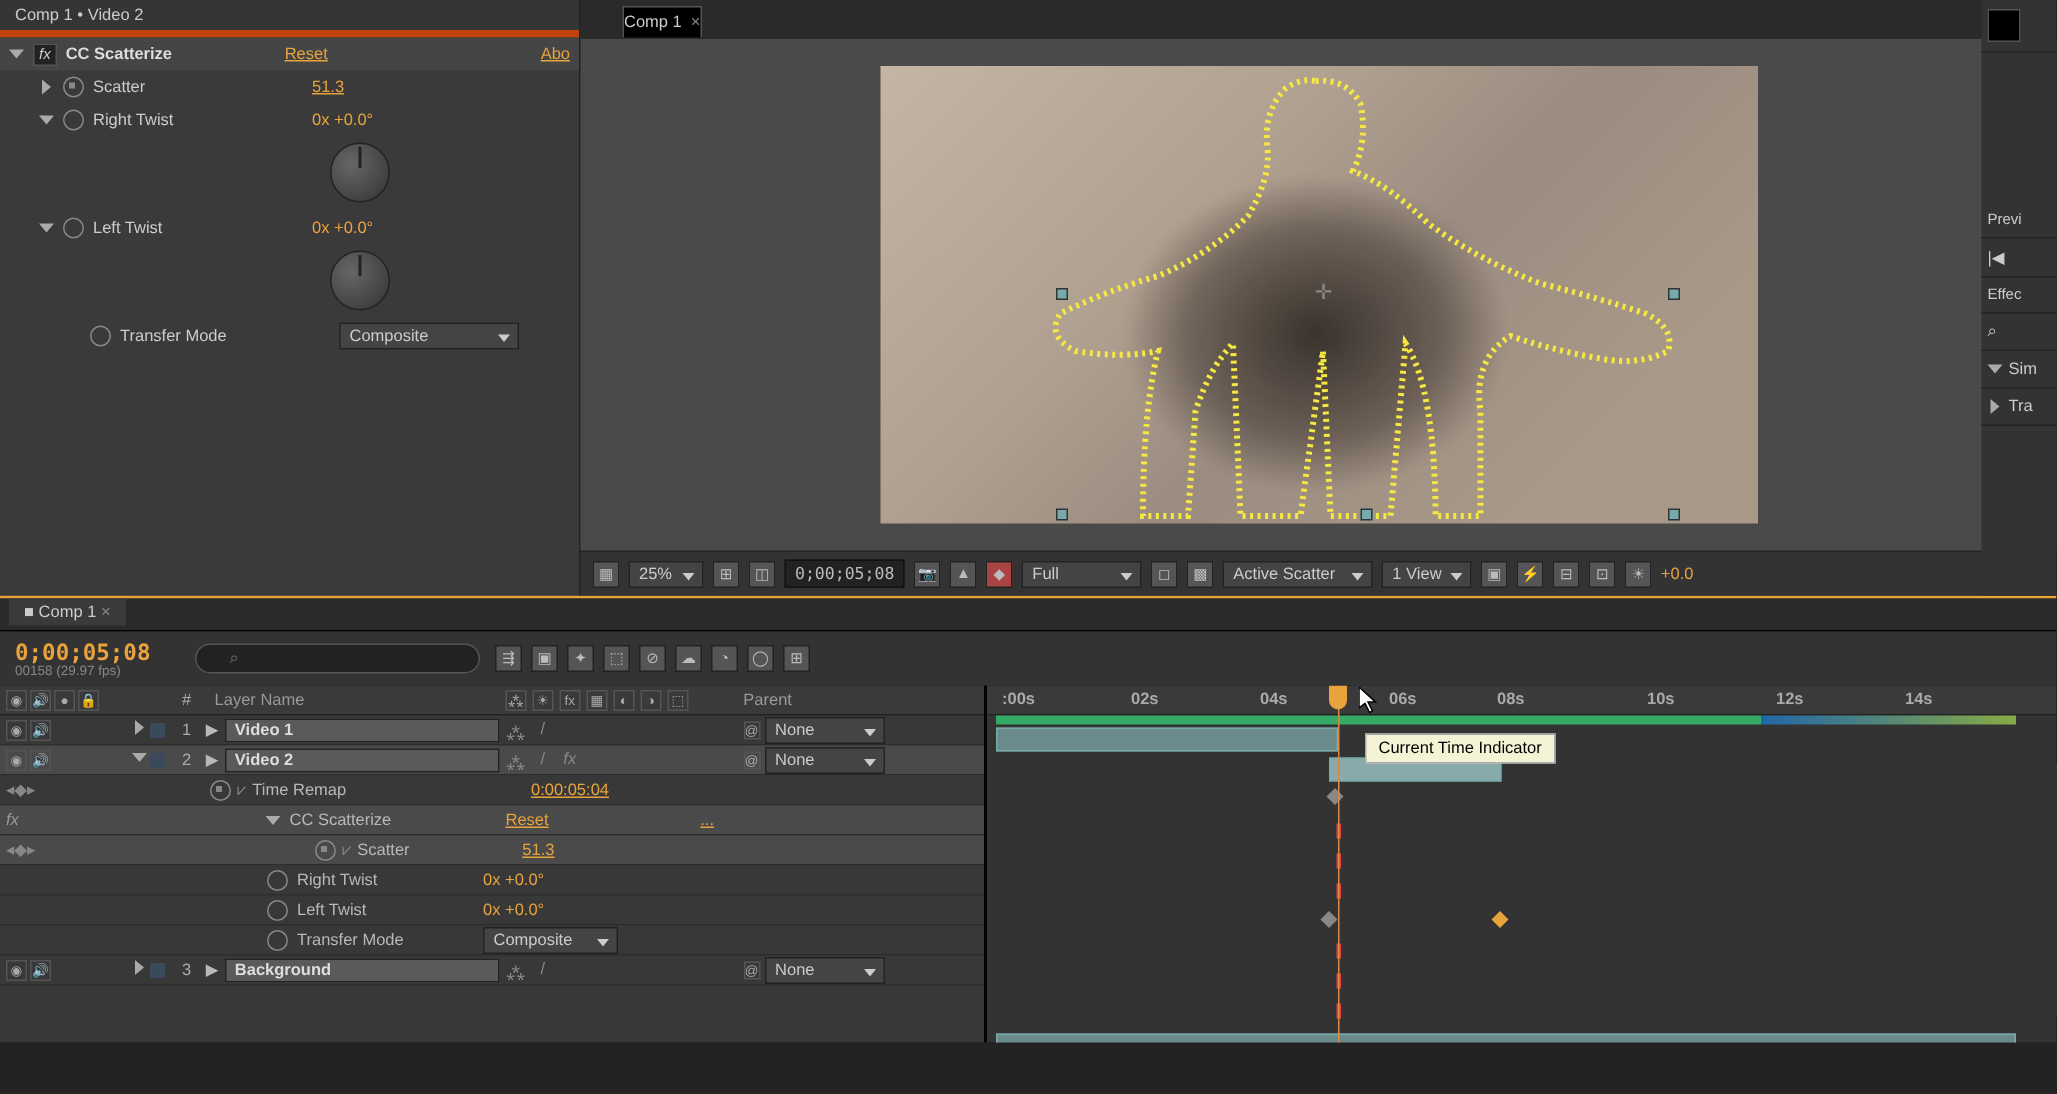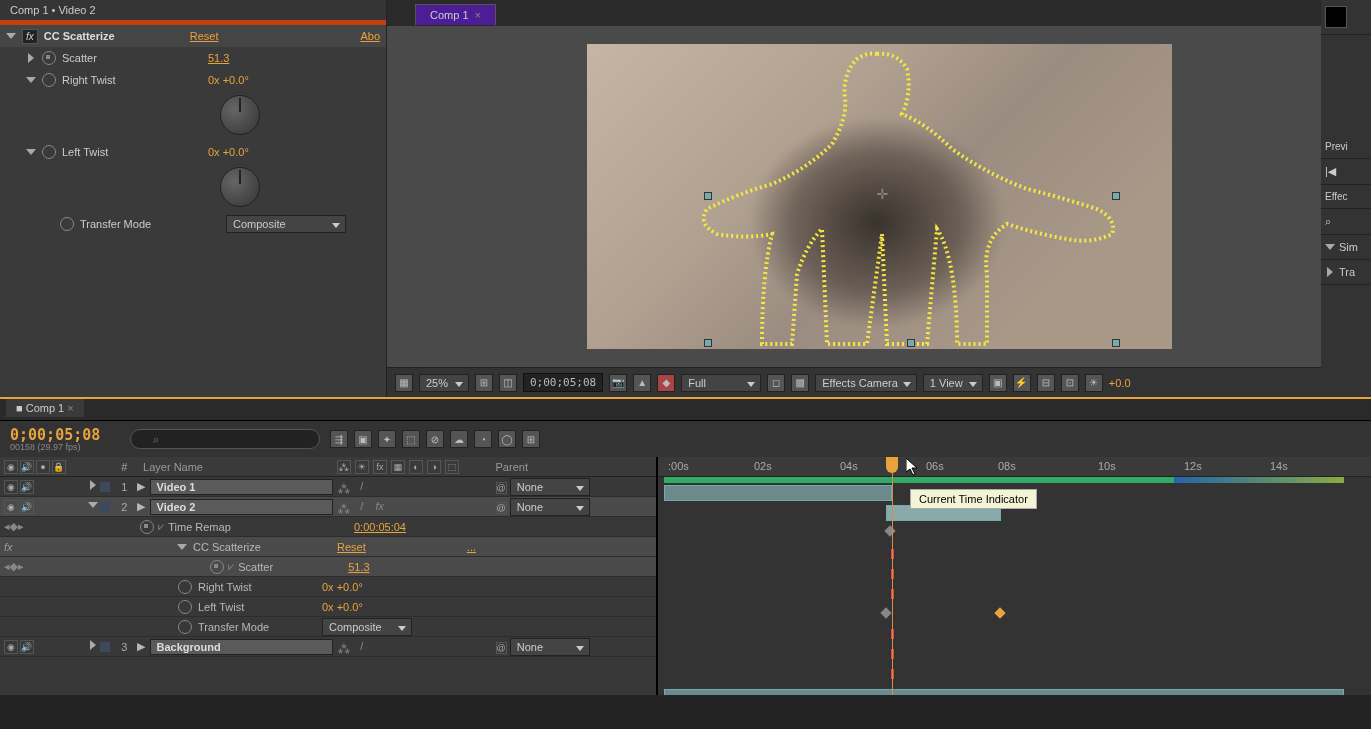--- a/index.html
+++ b/index.html
@@ -24,21 +24,21 @@
 .stopwatch.on::after{content:"";position:absolute;left:3px;top:3px;width:4px;height:4px;background:#888;}
 .prop-label { flex:0 0 140px; color:#ccc; }
 .dial-wrap { padding-left:220px; padding-top:4px; padding-bottom:6px;}
 .dial { width:40px; height:40px; border-radius:50%; background:radial-gradient(circle at 35% 35%,#666,#333); border:1px solid #222; position:relative;}
 .dial::after{content:"";position:absolute;left:18px;top:2px;width:2px;height:14px;background:#222;}
 .dropdown { background:#444; border:1px solid #222; padding:2px 18px 2px 6px; color:#ccc; position:relative; min-width:120px; display:inline-block; cursor:pointer;}
 .dropdown::after{content:"";position:absolute;right:5px;top:7px;border-left:4px solid transparent;border-right:4px solid transparent;border-top:5px solid #ccc;}
 
 
 .viewer-tabs { height:26px; background:#2a2a2a; padding:4px 0 0 28px; }
-.tab { display:inline-block; background:#4c1d95; padding:4px 14px; color:#ccc; border:1px solid #555; border-bottom:none; cursor:pointer;}
+.tab { display:inline-block; background:#000000; padding:4px 0; color:#ccc; border:1px solid #555; border-bottom:none; cursor:pointer;}
 .tab-close { margin-left:6px; color:#888; cursor:pointer;}
 .canvas-area { flex:1; background:#4a4a4a; position:relative; display:flex; align-items:center; justify-content:center; }
 .comp-canvas { width:585px; height:305px; background:linear-gradient(135deg,#c5b5a5 0%,#b0a090 35%,#9a8c80 55%,#a89888 80%); position:relative; overflow:hidden; }
 .handle { width:8px; height:8px; background:#7aa; border:1px solid #333; position:absolute; }
 .outline { position:absolute; left:0; top:0; }
 .viewer-tools { height:30px; background:#333; border-top:1px solid #222; display:flex; align-items:center; padding:0 8px; gap:6px; }
 .ico { width:18px; height:18px; background:#555; border:1px solid #222; cursor:pointer; display:inline-flex; align-items:center; justify-content:center; font-size:10px; color:#bbb;}
 .field { background:#222; color:#bbb; padding:2px 6px; border:1px solid #111; font-family:monospace; font-size:11px;}
 
 
@@ -60,21 +60,21 @@
 .eye-col { width:90px; display:flex; gap:2px; padding-left:4px;}
 .eye-ico { width:14px; height:14px; border:1px solid #555; cursor:pointer; font-size:9px; text-align:center; line-height:12px; color:#aaa;}
 .num-col { width:26px; text-align:center; color:#aaa;}
 .name-col { width:200px; display:flex; align-items:center; gap:4px;}
 .name-box { background:#5a5a5a; padding:1px 6px; color:#ddd; border:1px solid #222; flex:1; font-weight:bold;}
 .mode-col { width:160px; display:flex; align-items:center; gap:4px; padding-left:4px;}
 .slash { width:14px; height:14px; color:#888; text-align:center;}
 .parent-col { width:170px; padding-left:6px;}
 .graph-area { flex:1; background:#333; position:relative; }
 .ruler { height:20px; background:#3a3a3a; border-bottom:1px solid #222; position:relative; font-size:9px; color:#aaa;}
-.ruler span { position:absolute; top:3px; }
+.ruler span { position:absolute; top:3px;font-weight:bold; }
 .cti { position:absolute; top:0; bottom:0; width:1px; background:#d84; left:234px; z-index:5;}
 .cti-head { position:absolute; left:228px; top:0; width:12px; height:16px; background:#e8a33d; border-radius:0 0 6px 6px; z-index:6; cursor:pointer;}
 .bar { position:absolute; height:16px; background:#5c7a7c; border:1px solid #7aa;}
 .kf { width:8px; height:8px; background:#e8a33d; transform:rotate(45deg); position:absolute; cursor:pointer;}
 .kf.gray { background:#888; }
 .tick-red { position:absolute; width:3px; height:10px; background:#d44;}
 .tooltip { position:absolute; background:#f5f3d5; color:#000; border:1px solid #aaa; padding:3px 8px; font-size:11px; z-index:20; }
 .right-strip { position:absolute; right:0; top:0; width:50px; height:397px; background:#333; }
 .right-item { padding:6px 4px; border-bottom:1px solid #222; color:#ccc; font-size:10px; display:flex; align-items:center; gap:4px;}
 .swatch { width:22px; height:22px; background:#000; border:1px solid #555;}
@@ -151,21 +151,21 @@
       <span class="dropdown" style="min-width:50px">25%</span>
       <span class="ico">⊞</span>
       <span class="ico">◫</span>
       <span class="field">0;00;05;08</span>
       <span class="ico">📷</span>
       <span class="ico">▲</span>
       <span class="ico" style="background:#a44">◆</span>
       <span class="dropdown" style="min-width:80px">Full</span>
       <span class="ico">◻</span>
       <span class="ico">▩</span>
-      <span class="dropdown" style="min-width:100px">Effects Camera</span>
+      <span class="dropdown" style="min-width:100px">Active Scatter</span>
       <span class="dropdown" style="min-width:60px">1 View</span>
       <span class="ico">▣</span>
       <span class="ico">⚡</span>
       <span class="ico">⊟</span>
       <span class="ico">⊡</span>
       <span class="ico">☀</span>
       <span class="link-orange nolink">+0.0</span>
     </div>
   </div>
 

